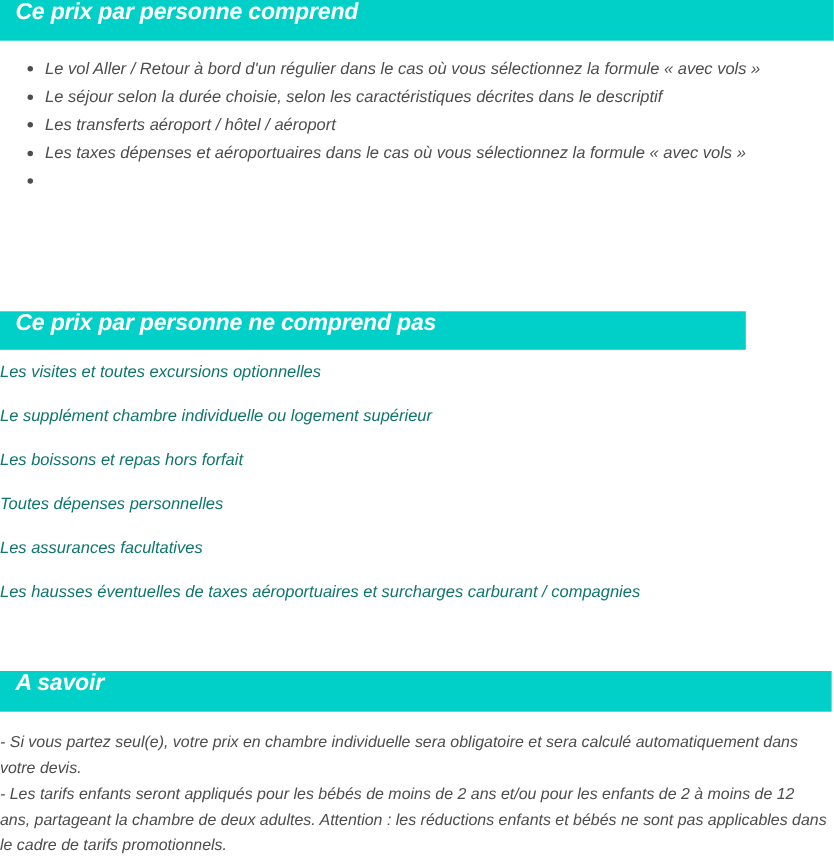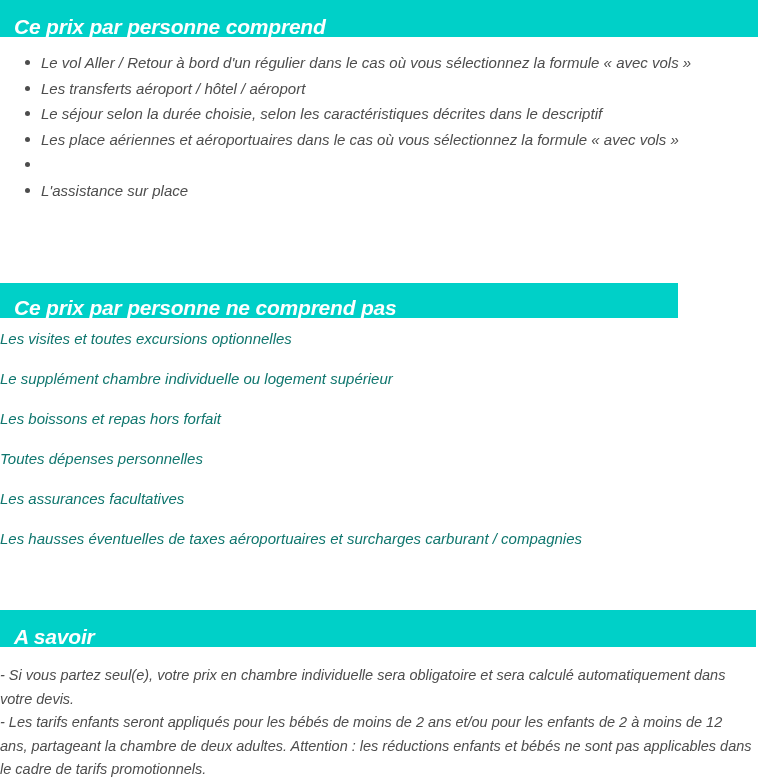--- a/index.html
+++ b/index.html
@@ -20,21 +20,21 @@
     width: 758px;
     height: 782px;
   }
 
   
   .bar {
     position: absolute;
     left: 0;
     background: #00d0c8;
     display: flex;
-    align-items: flex-end;
+    align-items: flex-start;
     box-sizing: border-box;
   }
   .bar-title {
     font-style: italic;
     font-weight: bold;
     color: #ffffff;
     font-size: 21px;
     letter-spacing: -0.2px;
     white-space: nowrap;
     padding-left: 14px;
@@ -123,36 +123,32 @@
     <span class="bar-title">Ce prix par personne comprend</span>
   </div>
 
   <ul class="included-list">
     <li>
       <span class="bullet"></span>
       <span>Le vol Aller / Retour à bord d'un régulier dans le cas où vous sélectionnez la formule « avec vols »</span>
     </li>
     <li>
       <span class="bullet"></span>
+      <span>Le séjour selon la durée choisie, selon les caractéristiques décrites dans le descriptif</span>
+    </li>
+    <li>
+      <span class="bullet"></span>
       <span>Les transferts aéroport / hôtel / aéroport</span>
     </li>
     <li>
       <span class="bullet"></span>
-      <span>Le séjour selon la durée choisie, selon les caractéristiques décrites dans le descriptif</span>
+      <span>Les taxes dépenses et aéroportuaires dans le cas où vous sélectionnez la formule « avec vols »</span>
     </li>
     <li>
       <span class="bullet"></span>
-      <span>Les place aériennes et aéroportuaires dans le cas où vous sélectionnez la formule « avec vols »</span>
-    </li>
-    <li>
-      <span class="bullet"></span>
-    </li>
-    <li>
-      <span class="bullet"></span>
-      <span>L'assistance sur place</span>
     </li>
   </ul>
 
   <div class="bar" id="bar-excluded">
     <span class="bar-title">Ce prix par personne ne comprend pas</span>
   </div>
 
   <ul class="excluded-list">
     <li>
       <span>Les visites et toutes excursions optionnelles</span>

